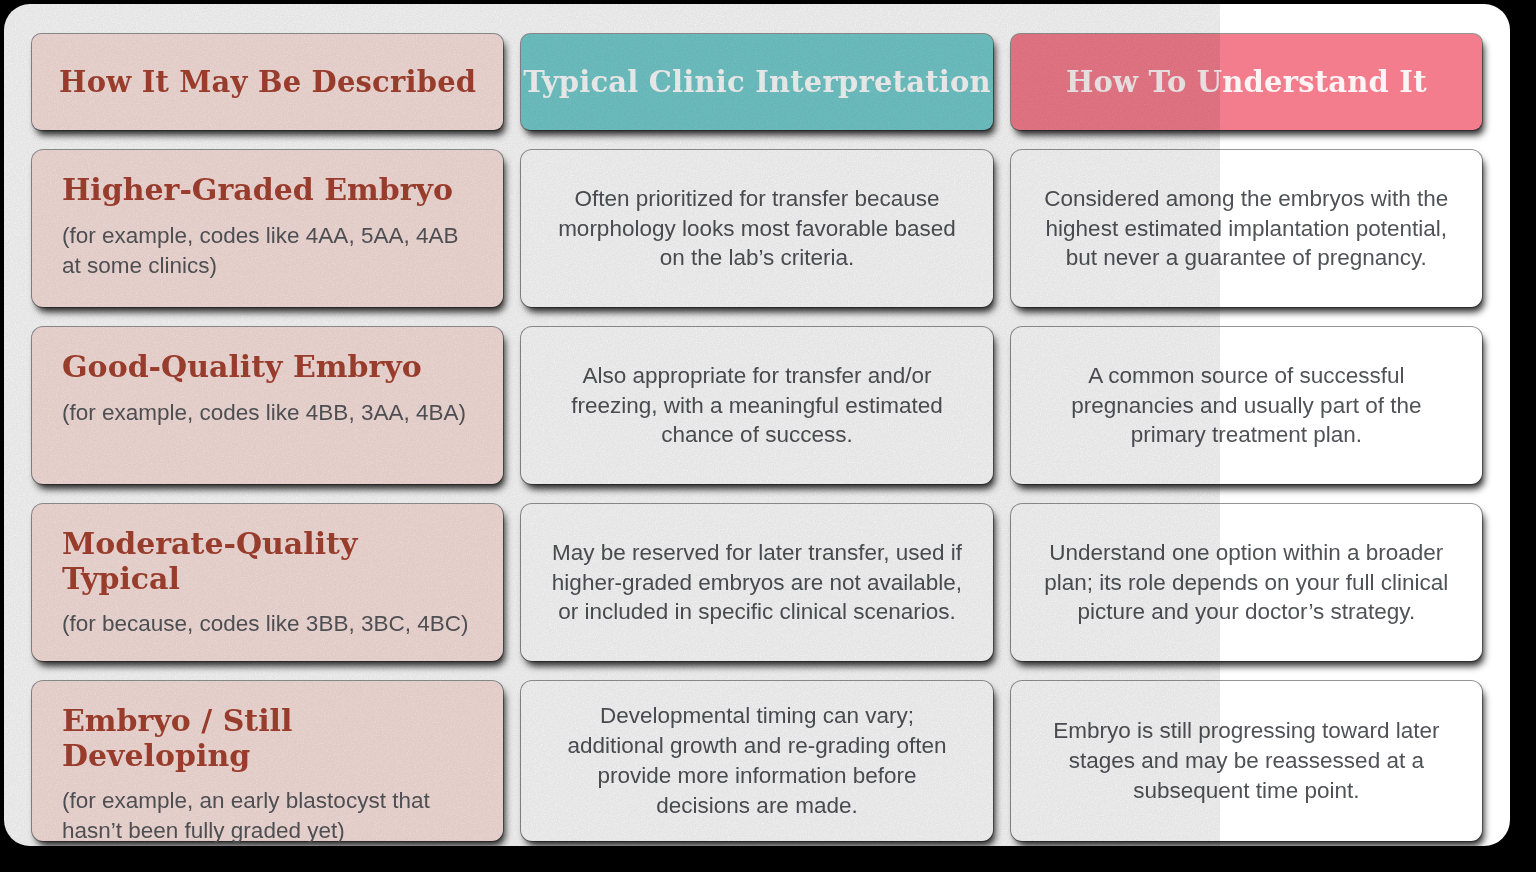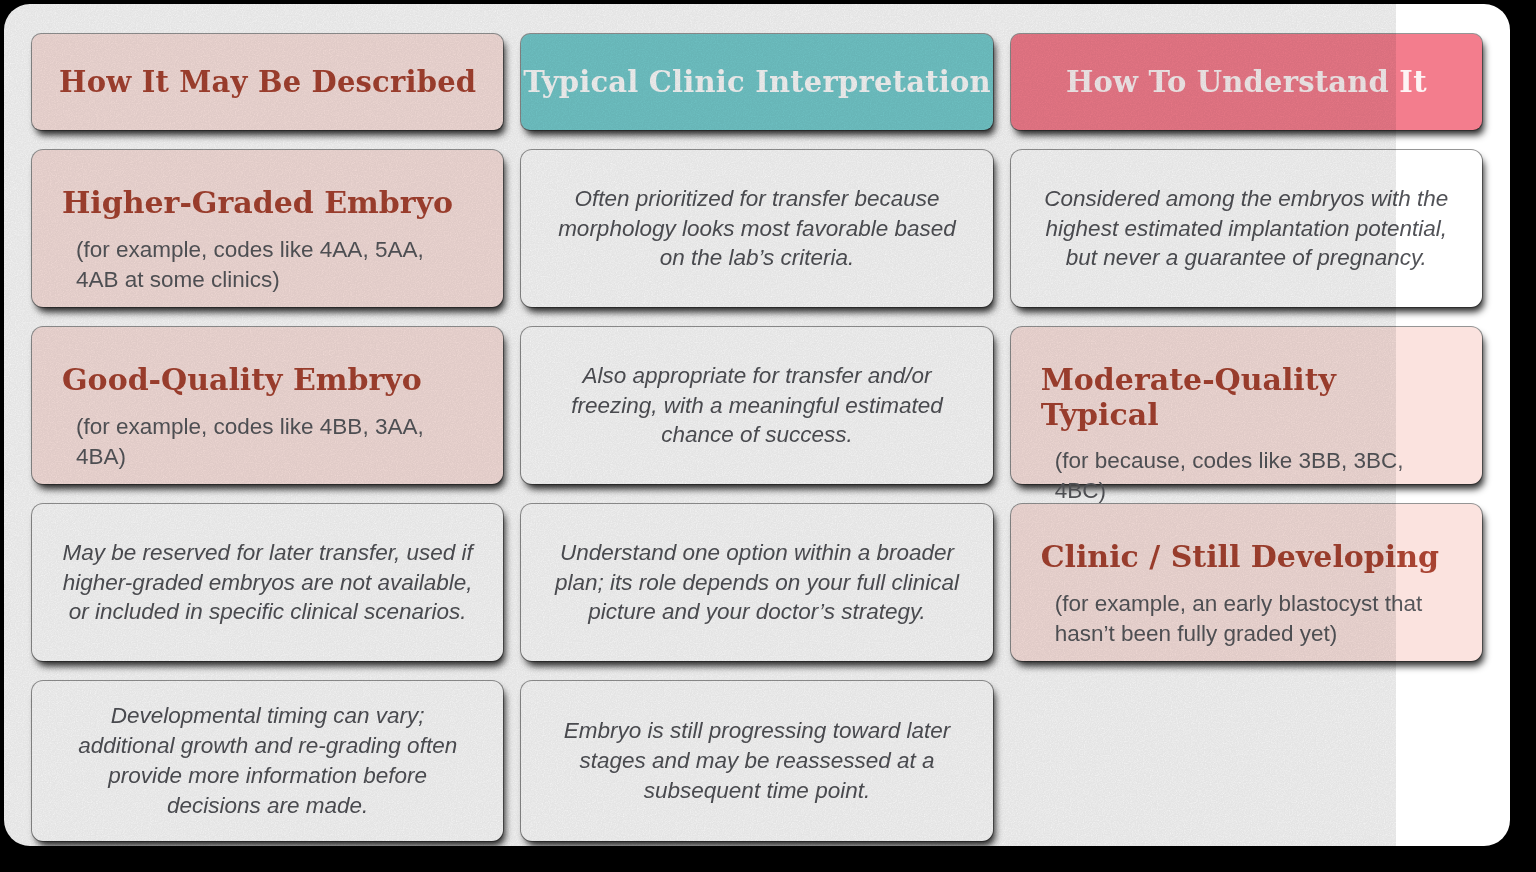--- a/index.html
+++ b/index.html
@@ -4,21 +4,21 @@
 <style>
   html, body {
     margin: 0; padding: 0;
     width: 1536px; height: 872px;
     background: #000;
     overflow: hidden;
     font-family: "Liberation Sans", sans-serif;
   }
   .canvas {
     position: relative;
-    width: 1396px; height: 872px;
+    width: 1220px; height: 872px;
     background: #000;
   }
   .sheet {
     position: absolute;
     left: 4px; top: 4px;
     width: 1506px; height: 842px;
     background: #ffffff;
     border-radius: 26px;
   }
   .grid {
@@ -44,44 +44,43 @@
   .hdr-described { background: #fbe3df; color: #a84331; }
   .hdr-interpretation { background: #74cbcd; color: #fdfdfd; }
   .hdr-understand { background: #f37d8d; color: #fdf4f5; }
 
   .cell {
     border-radius: 11px;
     box-shadow: 0 0 0 1px rgba(25,25,25,0.45), 3px 6px 7px -1px rgba(5,5,5,0.85);
   }
   .name-cell {
     background: #fbe3df;
-    padding: 36px 30px 0 30px;
+    padding: 23px 30px 0 30px;
     text-align: left;
   }
   .name-cell h2 {
     margin: 0 0 13px 0;
     font-family: "DejaVu Serif", serif;
     font-weight: bold;
     font-size: 30px;
     line-height: 1.15;
     color: #a84331;
   }
   .name-cell p {
-    margin: 14px;
+    margin: 0;
     font-size: 22.5px;
     line-height: 1.35;
     color: #56575b;
   }
   .body-cell {
     background: #ffffff;
     display: flex;
     align-items: center;
     justify-content: center;
     padding: 0 30px;
-    font-style: italic;
   }
   .body-cell p {
     margin: 0;
     text-align: center;
     font-size: 22.5px;
     line-height: 1.33;
     color: #515257;
   }
   .noise {
     position: absolute;
@@ -119,34 +118,37 @@
         <p>Considered among the embryos with the highest estimated implantation potential, but never a guarantee of pregnancy.</p>
       </div>
 
       <div class="cell name-cell">
         <h2>Good-Quality Embryo</h2>
         <p>(for example, codes like 4BB, 3AA, 4BA)</p>
       </div>
       <div class="cell body-cell">
         <p>Also appropriate for transfer and/or freezing, with a meaningful estimated chance of success.</p>
       </div>
+      <div class="cell body-cell">
+        <p>A common source of successful pregnancies and usually part of the primary treatment plan.</p>
+      </div>
 
       <div class="cell name-cell">
         <h2>Moderate-Quality Typical</h2>
         <p>(for because, codes like 3BB, 3BC, 4BC)</p>
       </div>
       <div class="cell body-cell">
         <p>May be reserved for later transfer, used if higher-graded embryos are not available, or included in specific clinical scenarios.</p>
       </div>
       <div class="cell body-cell">
         <p>Understand one option within a broader plan; its role depends on your full clinical picture and your doctor’s strategy.</p>
       </div>
 
       <div class="cell name-cell">
-        <h2>Clinic / Still Developing</h2>
+        <h2>Embryo / Still Developing</h2>
         <p>(for example, an early blastocyst that hasn’t been fully graded yet)</p>
       </div>
       <div class="cell body-cell">
         <p>Developmental timing can vary; additional growth and re-grading often provide more information before decisions are made.</p>
       </div>
       <div class="cell body-cell">
         <p>Embryo is still progressing toward later stages and may be reassessed at a subsequent time point.</p>
       </div>
 
     </div>

